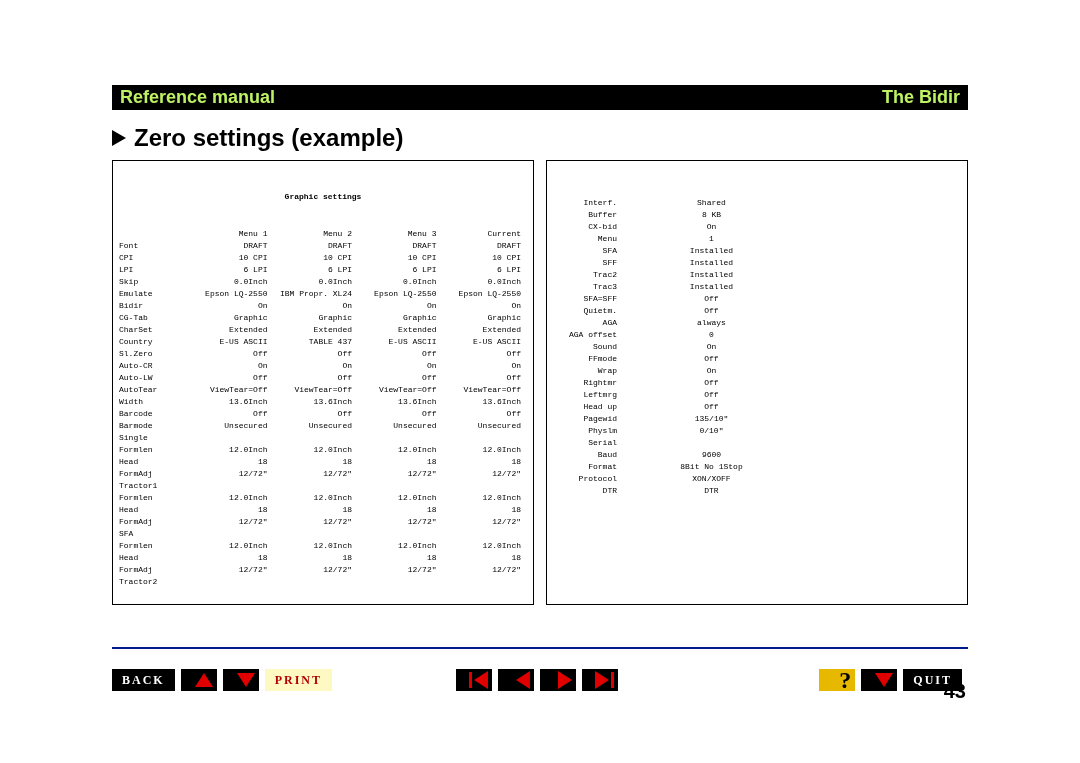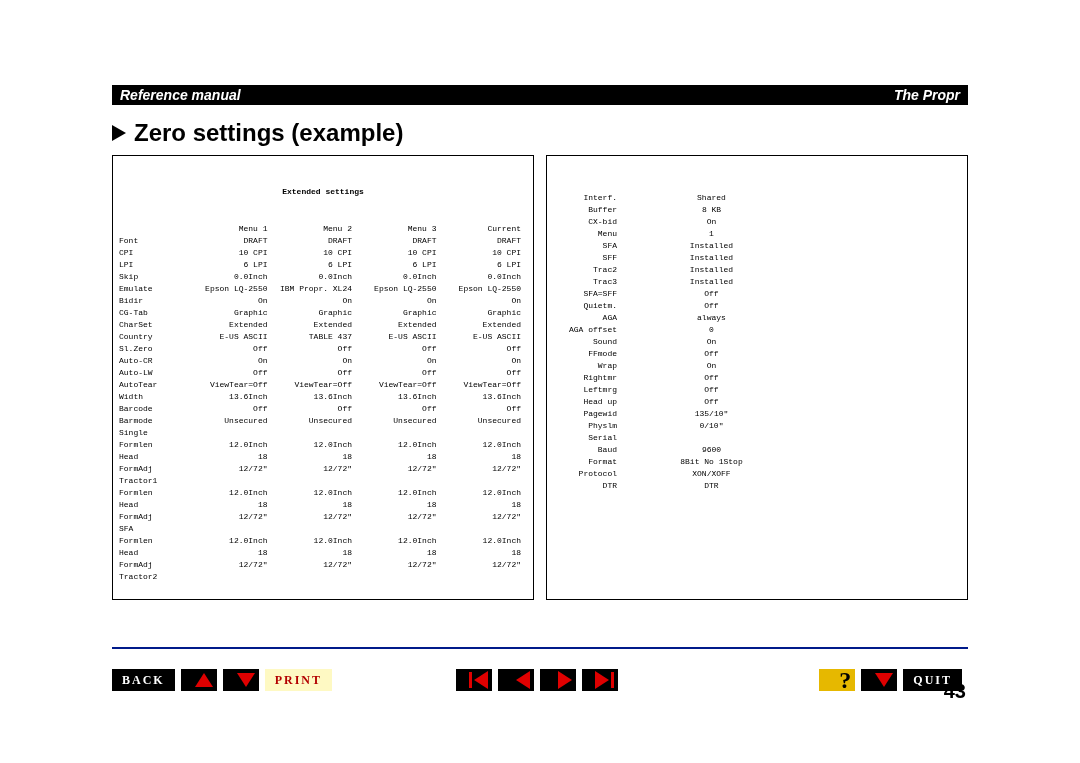--- a/index.html
+++ b/index.html
@@ -15,27 +15,26 @@
     margin-top: 85px;
     margin-left: 112px;
     margin-right: 112px;
     margin-bottom: 40px;
     width: 856px;
     height: 618px;
     position: relative;
   }
   .title-bar {
     background: #000;
-    color: #ffffff;
+    color: #bef264;
     font-weight: bold;
     display: flex;
     justify-content: space-between;
     padding: 2px 8px;
-    font-size: 14px;
-    font-style: italic;
+    font-size: 18px;
   }
   .heading {
     margin-top: 14px;
     font-weight: bold;
     font-size: 24px;
     font-family: Arial, Helvetica, sans-serif;
     display: flex;
     align-items: center;
     gap: 8px;
   }
@@ -173,31 +172,31 @@
   .bar-red { width:3px;height:16px;background:#e00000;}
   .hstack { display:flex;align-items:center;gap:2px;}
 </style>
 </head>
 <body>
 
 <div class="page" data-name="manual-page">
 
   <div class="title-bar" data-name="title-bar">
     <span data-name="title-left">Reference manual</span>
-    <span data-name="title-right">The Propr</span>
+    <span data-name="title-right">The Bidir</span>
   </div>
 
   <div class="heading" data-name="section-heading">
     <span class="heading-icon" data-name="heading-arrow-icon"></span>
     <span data-name="heading-text">Zero settings (example)</span>
   </div>
 
   <div class="printout-wrap" data-name="printout-example">
     <div class="printout-page left" data-name="printout-left-page">
-      <div class="printout-title" data-name="printout-title">Extended settings</div>
+      <div class="printout-title" data-name="printout-title">Graphic settings</div>
       <div class="settings-table" id="settings-table" data-name="settings-table"><div class="settings-row"><div class="settings-cell" data-name="column-header"></div><div class="settings-cell" data-name="column-header">Menu 1</div><div class="settings-cell" data-name="column-header">Menu 2</div><div class="settings-cell" data-name="column-header">Menu 3</div><div class="settings-cell" data-name="column-header">Current</div></div><div class="settings-row" data-name="table-row"><div class="settings-cell" data-name="table-cell">Font</div><div class="settings-cell" data-name="table-cell">DRAFT</div><div class="settings-cell" data-name="table-cell">DRAFT</div><div class="settings-cell" data-name="table-cell">DRAFT</div><div class="settings-cell" data-name="table-cell">DRAFT</div></div><div class="settings-row" data-name="table-row"><div class="settings-cell" data-name="table-cell">CPI</div><div class="settings-cell" data-name="table-cell">10 CPI</div><div class="settings-cell" data-name="table-cell">10 CPI</div><div class="settings-cell" data-name="table-cell">10 CPI</div><div class="settings-cell" data-name="table-cell">10 CPI</div></div><div class="settings-row" data-name="table-row"><div class="settings-cell" data-name="table-cell">LPI</div><div class="settings-cell" data-name="table-cell">6 LPI</div><div class="settings-cell" data-name="table-cell">6 LPI</div><div class="settings-cell" data-name="table-cell">6 LPI</div><div class="settings-cell" data-name="table-cell">6 LPI</div></div><div class="settings-row" data-name="table-row"><div class="settings-cell" data-name="table-cell">Skip</div><div class="settings-cell" data-name="table-cell">0.0Inch</div><div class="settings-cell" data-name="table-cell">0.0Inch</div><div class="settings-cell" data-name="table-cell">0.0Inch</div><div class="settings-cell" data-name="table-cell">0.0Inch</div></div><div class="settings-row" data-name="table-row"><div class="settings-cell" data-name="table-cell">Emulate</div><div class="settings-cell" data-name="table-cell">Epson LQ-2550</div><div class="settings-cell" data-name="table-cell">IBM Propr. XL24</div><div class="settings-cell" data-name="table-cell">Epson LQ-2550</div><div class="settings-cell" data-name="table-cell">Epson LQ-2550</div></div><div class="settings-row" data-name="table-row"><div class="settings-cell" data-name="table-cell">Bidir</div><div class="settings-cell" data-name="table-cell">On</div><div class="settings-cell" data-name="table-cell">On</div><div class="settings-cell" data-name="table-cell">On</div><div class="settings-cell" data-name="table-cell">On</div></div><div class="settings-row" data-name="table-row"><div class="settings-cell" data-name="table-cell">CG-Tab</div><div class="settings-cell" data-name="table-cell">Graphic</div><div class="settings-cell" data-name="table-cell">Graphic</div><div class="settings-cell" data-name="table-cell">Graphic</div><div class="settings-cell" data-name="table-cell">Graphic</div></div><div class="settings-row" data-name="table-row"><div class="settings-cell" data-name="table-cell">CharSet</div><div class="settings-cell" data-name="table-cell">Extended</div><div class="settings-cell" data-name="table-cell">Extended</div><div class="settings-cell" data-name="table-cell">Extended</div><div class="settings-cell" data-name="table-cell">Extended</div></div><div class="settings-row" data-name="table-row"><div class="settings-cell" data-name="table-cell">Country</div><div class="settings-cell" data-name="table-cell">E-US ASCII</div><div class="settings-cell" data-name="table-cell">TABLE 437</div><div class="settings-cell" data-name="table-cell">E-US ASCII</div><div class="settings-cell" data-name="table-cell">E-US ASCII</div></div><div class="settings-row" data-name="table-row"><div class="settings-cell" data-name="table-cell">Sl.Zero</div><div class="settings-cell" data-name="table-cell">Off</div><div class="settings-cell" data-name="table-cell">Off</div><div class="settings-cell" data-name="table-cell">Off</div><div class="settings-cell" data-name="table-cell">Off</div></div><div class="settings-row" data-name="table-row"><div class="settings-cell" data-name="table-cell">Auto-CR</div><div class="settings-cell" data-name="table-cell">On</div><div class="settings-cell" data-name="table-cell">On</div><div class="settings-cell" data-name="table-cell">On</div><div class="settings-cell" data-name="table-cell">On</div></div><div class="settings-row" data-name="table-row"><div class="settings-cell" data-name="table-cell">Auto-LW</div><div class="settings-cell" data-name="table-cell">Off</div><div class="settings-cell" data-name="table-cell">Off</div><div class="settings-cell" data-name="table-cell">Off</div><div class="settings-cell" data-name="table-cell">Off</div></div><div class="settings-row" data-name="table-row"><div class="settings-cell" data-name="table-cell">AutoTear</div><div class="settings-cell" data-name="table-cell">ViewTear=Off</div><div class="settings-cell" data-name="table-cell">ViewTear=Off</div><div class="settings-cell" data-name="table-cell">ViewTear=Off</div><div class="settings-cell" data-name="table-cell">ViewTear=Off</div></div><div class="settings-row" data-name="table-row"><div class="settings-cell" data-name="table-cell">Width</div><div class="settings-cell" data-name="table-cell">13.6Inch</div><div class="settings-cell" data-name="table-cell">13.6Inch</div><div class="settings-cell" data-name="table-cell">13.6Inch</div><div class="settings-cell" data-name="table-cell">13.6Inch</div></div><div class="settings-row" data-name="table-row"><div class="settings-cell" data-name="table-cell">Barcode</div><div class="settings-cell" data-name="table-cell">Off</div><div class="settings-cell" data-name="table-cell">Off</div><div class="settings-cell" data-name="table-cell">Off</div><div class="settings-cell" data-name="table-cell">Off</div></div><div class="settings-row" data-name="table-row"><div class="settings-cell" data-name="table-cell">Barmode</div><div class="settings-cell" data-name="table-cell">Unsecured</div><div class="settings-cell" data-name="table-cell">Unsecured</div><div class="settings-cell" data-name="table-cell">Unsecured</div><div class="settings-cell" data-name="table-cell">Unsecured</div></div><div class="settings-row" data-name="table-row"><div class="settings-cell" data-name="table-cell">Single</div><div class="settings-cell" data-name="table-cell"></div><div class="settings-cell" data-name="table-cell"></div><div class="settings-cell" data-name="table-cell"></div><div class="settings-cell" data-name="table-cell"></div></div><div class="settings-row" data-name="table-row"><div class="settings-cell" data-name="table-cell">Formlen</div><div class="settings-cell" data-name="table-cell">12.0Inch</div><div class="settings-cell" data-name="table-cell">12.0Inch</div><div class="settings-cell" data-name="table-cell">12.0Inch</div><div class="settings-cell" data-name="table-cell">12.0Inch</div></div><div class="settings-row" data-name="table-row"><div class="settings-cell" data-name="table-cell">Head</div><div class="settings-cell" data-name="table-cell">18</div><div class="settings-cell" data-name="table-cell">18</div><div class="settings-cell" data-name="table-cell">18</div><div class="settings-cell" data-name="table-cell">18</div></div><div class="settings-row" data-name="table-row"><div class="settings-cell" data-name="table-cell">FormAdj</div><div class="settings-cell" data-name="table-cell">12/72"</div><div class="settings-cell" data-name="table-cell">12/72"</div><div class="settings-cell" data-name="table-cell">12/72"</div><div class="settings-cell" data-name="table-cell">12/72"</div></div><div class="settings-row" data-name="table-row"><div class="settings-cell" data-name="table-cell">Tractor1</div><div class="settings-cell" data-name="table-cell"></div><div class="settings-cell" data-name="table-cell"></div><div class="settings-cell" data-name="table-cell"></div><div class="settings-cell" data-name="table-cell"></div></div><div class="settings-row" data-name="table-row"><div class="settings-cell" data-name="table-cell">Formlen</div><div class="settings-cell" data-name="table-cell">12.0Inch</div><div class="settings-cell" data-name="table-cell">12.0Inch</div><div class="settings-cell" data-name="table-cell">12.0Inch</div><div class="settings-cell" data-name="table-cell">12.0Inch</div></div><div class="settings-row" data-name="table-row"><div class="settings-cell" data-name="table-cell">Head</div><div class="settings-cell" data-name="table-cell">18</div><div class="settings-cell" data-name="table-cell">18</div><div class="settings-cell" data-name="table-cell">18</div><div class="settings-cell" data-name="table-cell">18</div></div><div class="settings-row" data-name="table-row"><div class="settings-cell" data-name="table-cell">FormAdj</div><div class="settings-cell" data-name="table-cell">12/72"</div><div class="settings-cell" data-name="table-cell">12/72"</div><div class="settings-cell" data-name="table-cell">12/72"</div><div class="settings-cell" data-name="table-cell">12/72"</div></div><div class="settings-row" data-name="table-row"><div class="settings-cell" data-name="table-cell">SFA</div><div class="settings-cell" data-name="table-cell"></div><div class="settings-cell" data-name="table-cell"></div><div class="settings-cell" data-name="table-cell"></div><div class="settings-cell" data-name="table-cell"></div></div><div class="settings-row" data-name="table-row"><div class="settings-cell" data-name="table-cell">Formlen</div><div class="settings-cell" data-name="table-cell">12.0Inch</div><div class="settings-cell" data-name="table-cell">12.0Inch</div><div class="settings-cell" data-name="table-cell">12.0Inch</div><div class="settings-cell" data-name="table-cell">12.0Inch</div></div><div class="settings-row" data-name="table-row"><div class="settings-cell" data-name="table-cell">Head</div><div class="settings-cell" data-name="table-cell">18</div><div class="settings-cell" data-name="table-cell">18</div><div class="settings-cell" data-name="table-cell">18</div><div class="settings-cell" data-name="table-cell">18</div></div><div class="settings-row" data-name="table-row"><div class="settings-cell" data-name="table-cell">FormAdj</div><div class="settings-cell" data-name="table-cell">12/72"</div><div class="settings-cell" data-name="table-cell">12/72"</div><div class="settings-cell" data-name="table-cell">12/72"</div><div class="settings-cell" data-name="table-cell">12/72"</div></div><div class="settings-row" data-name="table-row"><div class="settings-cell" data-name="table-cell">Tractor2</div><div class="settings-cell" data-name="table-cell"></div><div class="settings-cell" data-name="table-cell"></div><div class="settings-cell" data-name="table-cell"></div><div class="settings-cell" data-name="table-cell"></div></div></div>
     </div>
     <div class="printout-page right" data-name="printout-right-page">
       <div class="kv-table" id="kv-table" data-name="settings-kv-table"><div class="kv-row" data-name="table-row"><div class="kv-cell" data-name="table-cell">Interf.</div><div class="kv-cell" data-name="table-cell">Shared</div></div><div class="kv-row" data-name="table-row"><div class="kv-cell" data-name="table-cell">Buffer</div><div class="kv-cell" data-name="table-cell">8 KB</div></div><div class="kv-row" data-name="table-row"><div class="kv-cell" data-name="table-cell">CX-bid</div><div class="kv-cell" data-name="table-cell">On</div></div><div class="kv-row" data-name="table-row"><div class="kv-cell" data-name="table-cell">Menu</div><div class="kv-cell" data-name="table-cell">1</div></div><div class="kv-row" data-name="table-row"><div class="kv-cell" data-name="table-cell">SFA</div><div class="kv-cell" data-name="table-cell">Installed</div></div><div class="kv-row" data-name="table-row"><div class="kv-cell" data-name="table-cell">SFF</div><div class="kv-cell" data-name="table-cell">Installed</div></div><div class="kv-row" data-name="table-row"><div class="kv-cell" data-name="table-cell">Trac2</div><div class="kv-cell" data-name="table-cell">Installed</div></div><div class="kv-row" data-name="table-row"><div class="kv-cell" data-name="table-cell">Trac3</div><div class="kv-cell" data-name="table-cell">Installed</div></div><div class="kv-row" data-name="table-row"><div class="kv-cell" data-name="table-cell">SFA=SFF</div><div class="kv-cell" data-name="table-cell">Off</div></div><div class="kv-row" data-name="table-row"><div class="kv-cell" data-name="table-cell">Quietm.</div><div class="kv-cell" data-name="table-cell">Off</div></div><div class="kv-row" data-name="table-row"><div class="kv-cell" data-name="table-cell">AGA</div><div class="kv-cell" data-name="table-cell">always</div></div><div class="kv-row" data-name="table-row"><div class="kv-cell" data-name="table-cell">AGA offset</div><div class="kv-cell" data-name="table-cell">0</div></div><div class="kv-row" data-name="table-row"><div class="kv-cell" data-name="table-cell">Sound</div><div class="kv-cell" data-name="table-cell">On</div></div><div class="kv-row" data-name="table-row"><div class="kv-cell" data-name="table-cell">FFmode</div><div class="kv-cell" data-name="table-cell">Off</div></div><div class="kv-row" data-name="table-row"><div class="kv-cell" data-name="table-cell">Wrap</div><div class="kv-cell" data-name="table-cell">On</div></div><div class="kv-row" data-name="table-row"><div class="kv-cell" data-name="table-cell">Rightmr</div><div class="kv-cell" data-name="table-cell">Off</div></div><div class="kv-row" data-name="table-row"><div class="kv-cell" data-name="table-cell">Leftmrg</div><div class="kv-cell" data-name="table-cell">Off</div></div><div class="kv-row" data-name="table-row"><div class="kv-cell" data-name="table-cell">Head up</div><div class="kv-cell" data-name="table-cell">Off</div></div><div class="kv-row" data-name="table-row"><div class="kv-cell" data-name="table-cell">Pagewid</div><div class="kv-cell" data-name="table-cell">135/10"</div></div><div class="kv-row" data-name="table-row"><div class="kv-cell" data-name="table-cell">Physlm</div><div class="kv-cell" data-name="table-cell">0/10"</div></div><div class="kv-row" data-name="table-row"><div class="kv-cell" data-name="table-cell">Serial</div><div class="kv-cell" data-name="table-cell"></div></div><div class="kv-row" data-name="table-row"><div class="kv-cell" data-name="table-cell">Baud</div><div class="kv-cell" data-name="table-cell">9600</div></div><div class="kv-row" data-name="table-row"><div class="kv-cell" data-name="table-cell">Format</div><div class="kv-cell" data-name="table-cell">8Bit No  1Stop</div></div><div class="kv-row" data-name="table-row"><div class="kv-cell" data-name="table-cell">Protocol</div><div class="kv-cell" data-name="table-cell">XON/XOFF</div></div><div class="kv-row" data-name="table-row"><div class="kv-cell" data-name="table-cell">DTR</div><div class="kv-cell" data-name="table-cell">DTR</div></div></div>
     </div>
   </div>
 
   <div class="bottom-rule" data-name="divider"></div>
 
   <div class="bottom-bar" data-name="nav-bar">

